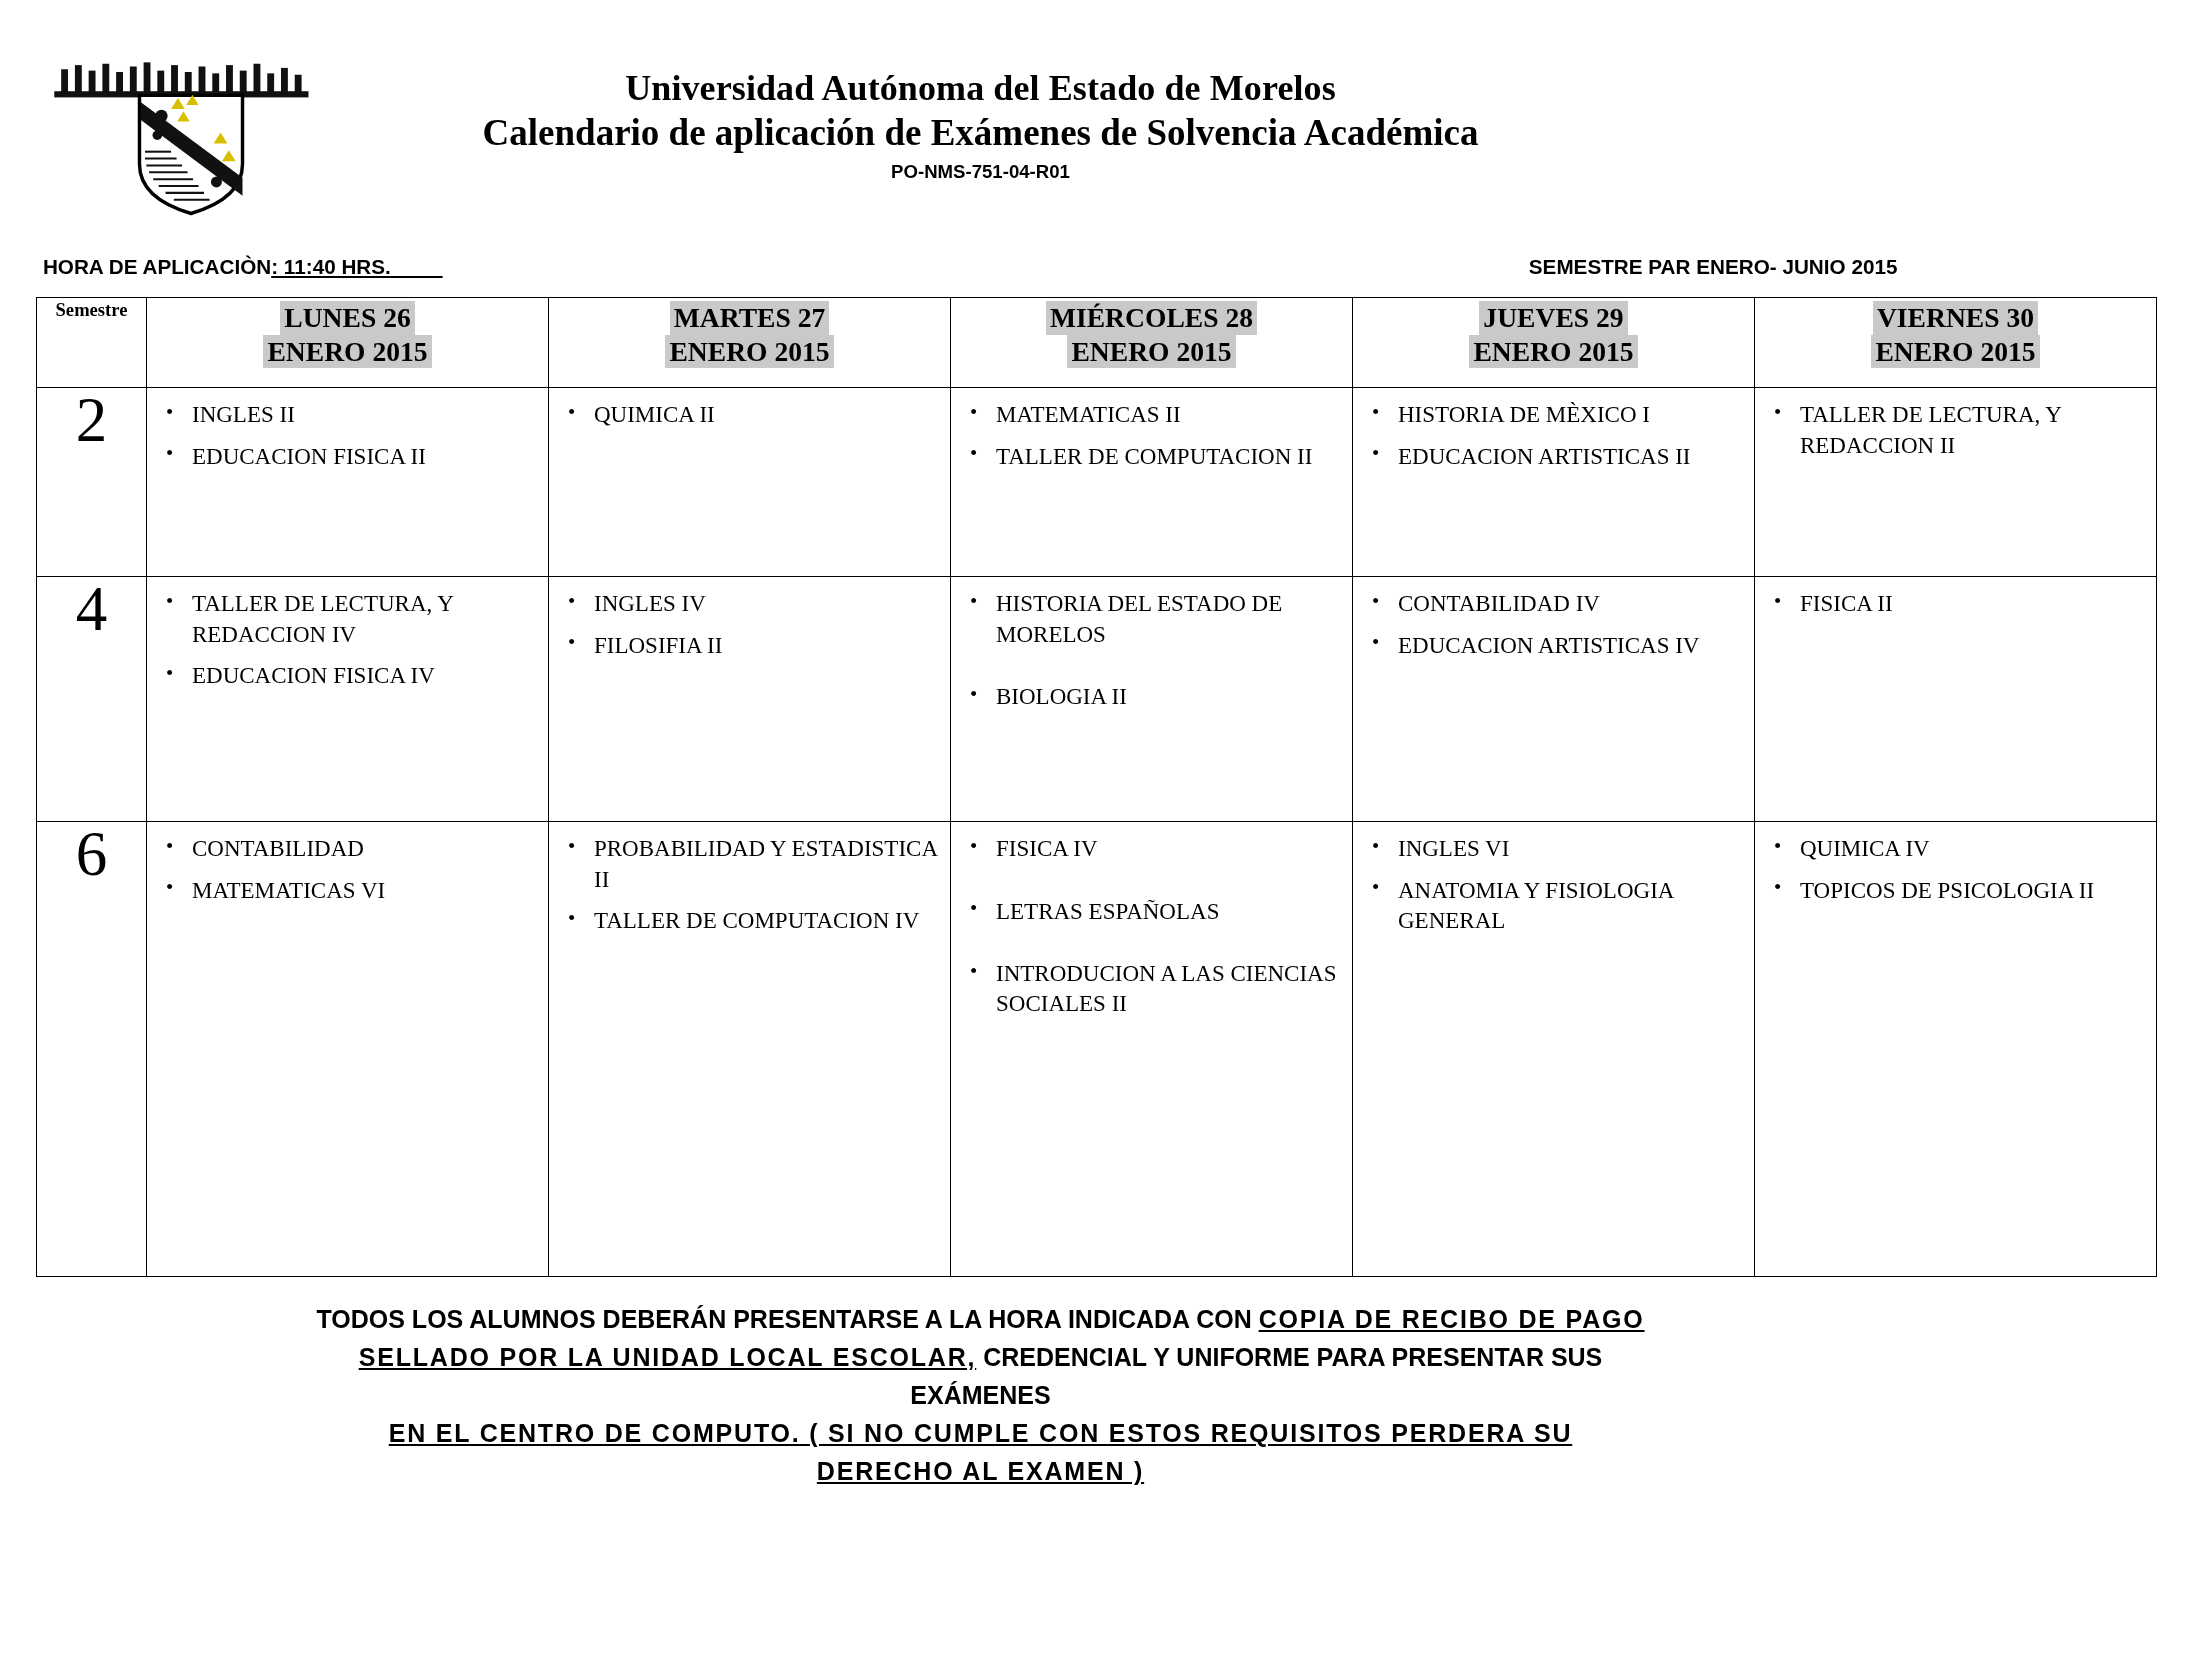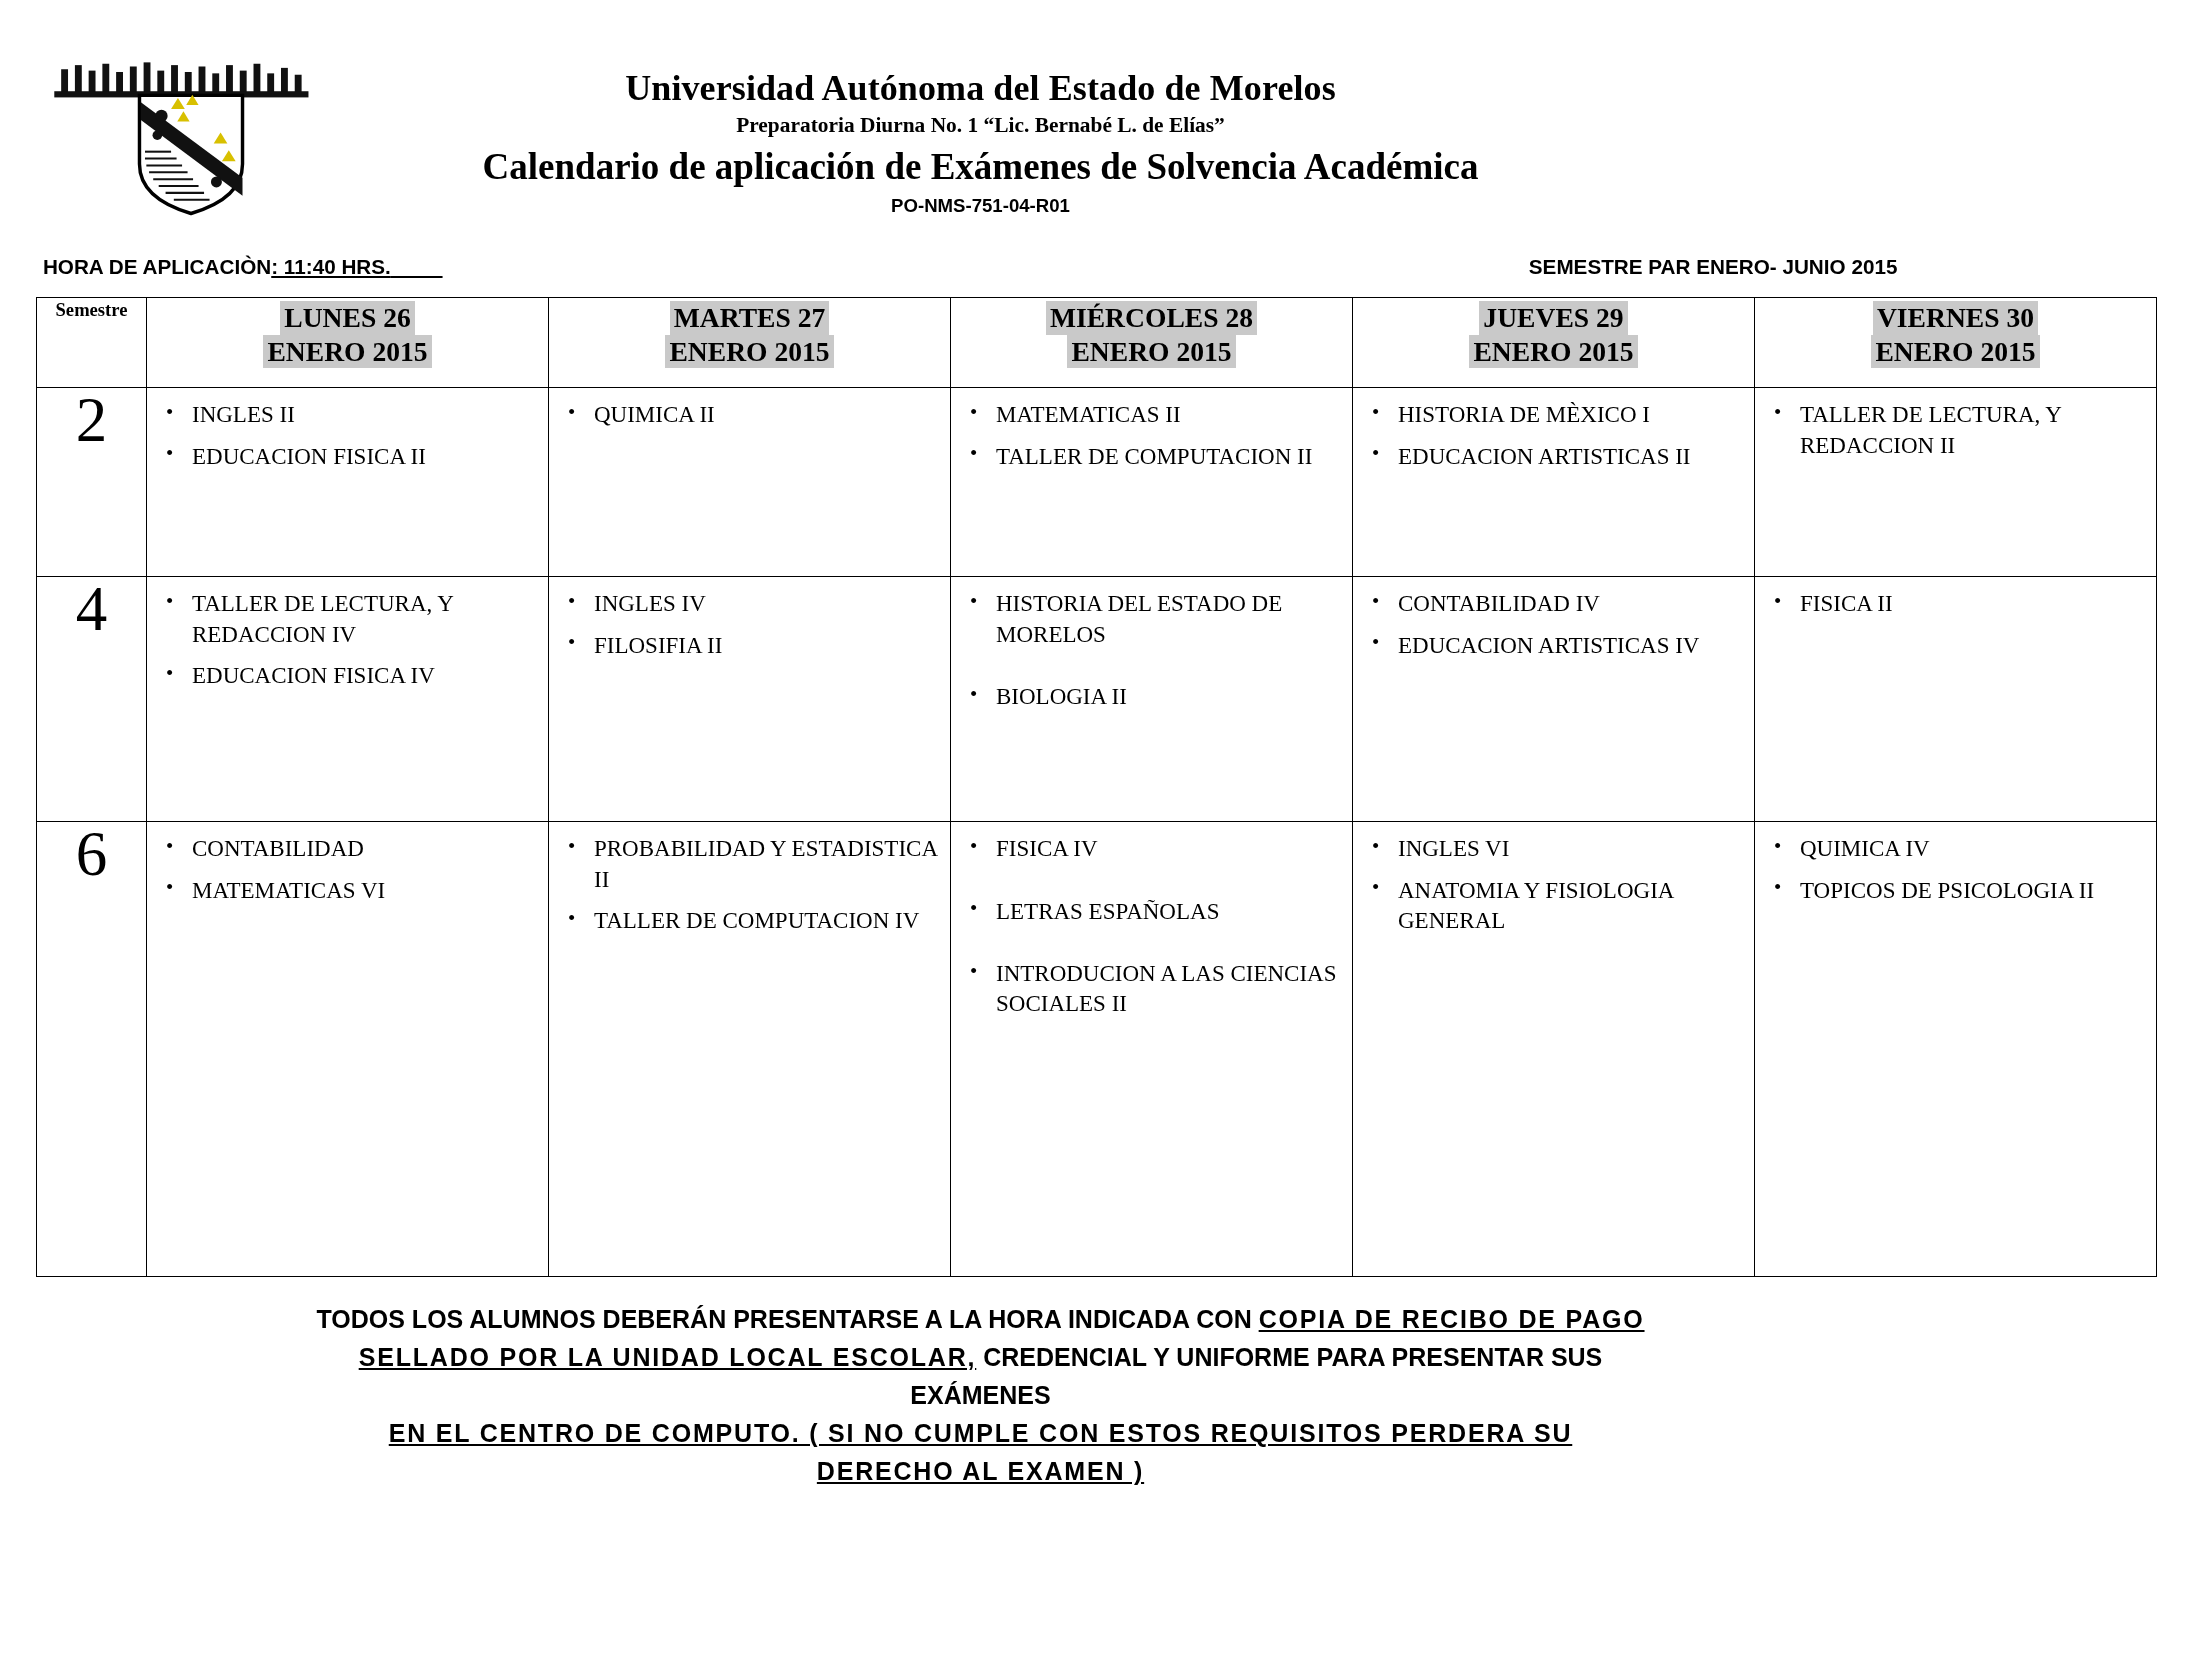--- a/index.html
+++ b/index.html
@@ -234,21 +234,20 @@
           <line x1="170" y1="172" x2="228" y2="172"></line>
           <line x1="178" y1="182" x2="236" y2="182"></line>
           <line x1="188" y1="192" x2="244" y2="192"></line>
           <line x1="200" y1="202" x2="252" y2="202"></line>
         </g>
       </svg>
     </div>
 
     <div class="header-text">
       <div class="h-line1">Universidad Autónoma del Estado de Morelos</div>
-      <div class="h-line2">Preparatoria Diurna No. 1 “Lic. Bernabé L. de Elías”</div>
       <div class="h-line3">Calendario de aplicación de Exámenes de Solvencia Académica</div>
       <div class="h-line4">PO-NMS-751-04-R01</div>
     </div>
   </div>
 
   <div class="info-row">
     <div class="info-left">
       <span class="lbl">HORA DE APLICACIÒN</span><span class="val">: 11:40 HRS.</span><span class="pad">         </span>
     </div>
     <div class="info-right">SEMESTRE PAR  ENERO- JUNIO 2015</div>

